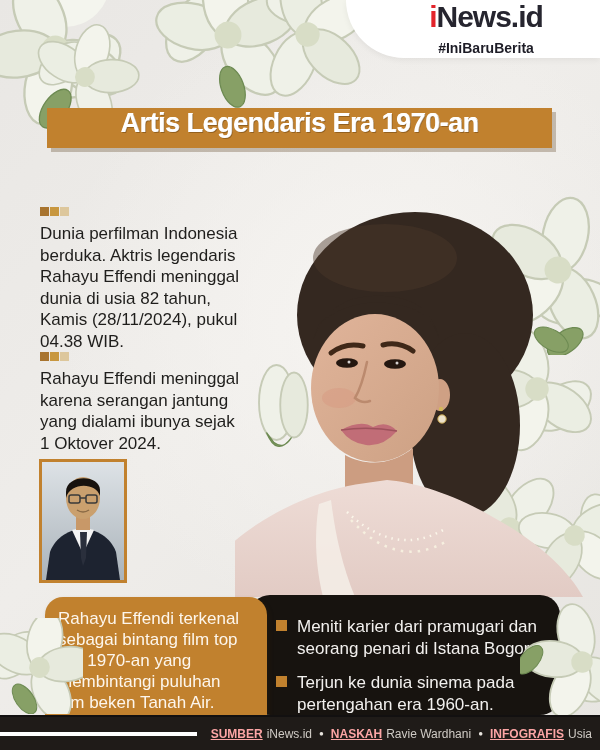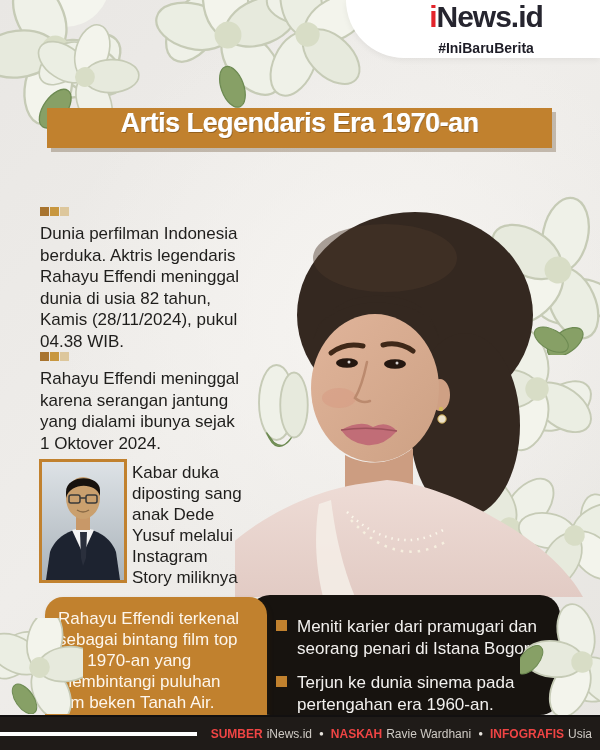--- a/index.html
+++ b/index.html
@@ -80,21 +80,21 @@
 
   
   .footer{
     position:absolute;left:0;top:715px;width:600px;height:35px;background:#1f1b18;
     display:flex;align-items:center;box-sizing:border-box;padding-right:8px;
     border-top:2px solid #121010;
   }
   .footer .rule{width:197px;height:4px;background:#ffffff;margin-right:10px;}
   .credits{flex:1;display:flex;justify-content:flex-end;align-items:center;
     font-size:12px;white-space:nowrap;}
-  .credits .lbl{color:#ef4444;font-weight:bold;margin-right:4px;}
+  .credits .lbl{color:#fca5a5;font-weight:bold;margin-right:4px;text-decoration:underline;}
   .credits .val{color:#cfcbc5;}
   .credits .sep{color:#e8e4de;font-size:8px;margin:0 7px;}
 </style>
 </head>
 <body>
 
 <div class="canvas">
 
   <svg width="0" height="0" style="position:absolute">
     <defs>
@@ -226,26 +226,20 @@
       <path d="M38 70 L45 70 L44 96 L41 104 L39 96 Z" fill="#2a2f3c"></path>
       <rect x="34" y="52" width="14" height="16" fill="#c89868"></rect>
       <ellipse cx="41" cy="36" rx="17" ry="21" fill="#caa06e"></ellipse>
       <path d="M24 30 C 24 12 58 12 58 28 L 58 34 C 54 20 28 20 24 36 Z" fill="#17120e"></path>
       <rect x="27" y="33" width="11" height="8" rx="2" fill="none" stroke="#3a3a3a" stroke-width="1.5"></rect>
       <rect x="44" y="33" width="11" height="8" rx="2" fill="none" stroke="#3a3a3a" stroke-width="1.5"></rect>
       <line x1="38" y1="36" x2="44" y2="36" stroke="#3a3a3a" stroke-width="1.5"></line>
       <path d="M35 48 Q 41 52 47 48" stroke="#8a6a45" stroke-width="1.5" fill="none"></path>
     </svg>
   </div>
-  <div class="photo-caption">Kabar duka
-diposting sang
-anak Dede
-Yusuf melalui
-Instagram
-Story miliknya</div>
 
   <div class="facts-box">
     <div class="fact">
       <span class="bullet"></span>
       <span class="txt">Meniti karier dari pramugari dan
 seorang penari di Istana Bogor.</span>
     </div>
     <div class="fact">
       <span class="bullet"></span>
       <span class="txt">Terjun ke dunia sinema pada

